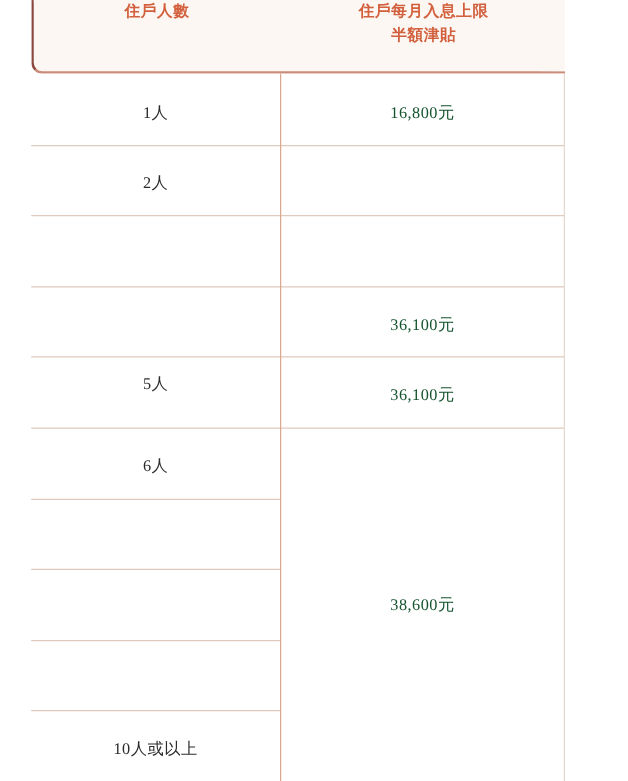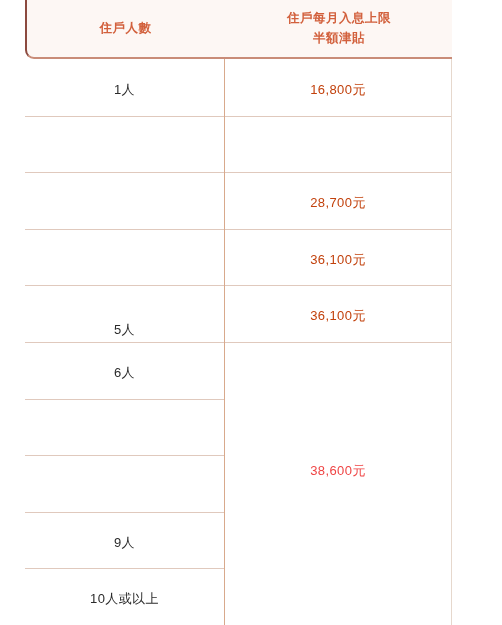--- a/index.html
+++ b/index.html
@@ -27,21 +27,21 @@
     left: 25px;
     top: 0px;
     width: 427px;
     height: 59px;
     background: #fdf7f4;
     border-left: 2px solid #8c4a3f;
     border-bottom: 2px solid #c98c78;
     border-bottom-left-radius: 9px;
     box-sizing: border-box;
     display: flex;
-    align-items: center;
+    align-items: flex-start;
   }
   .th {
     box-sizing: border-box;
     text-align: center;
     color: #d2603c;
     font-weight: bold;
     font-size: 12.5px;
     line-height: 1.55;
     letter-spacing: 0.5px;
     user-select: none;
@@ -92,55 +92,56 @@
     background: #e0c9bd;
     left: 0;
   }
   .hsep.full  { width: 427px; }
   .hsep.left  { width: 199px; }
 
   
   .merged-income {
     position: absolute;
     left: 200px;
-    top: 270px;
+    top: 283px;
     width: 226px;
     height: 283px;
     display: flex;
     align-items: center;
     justify-content: center;
     font-size: 13px;
-    color: #ef4444;
+    color: #14532d;
     letter-spacing: 0.4px;
     user-select: none;
   }
 
   .rows-layer {
     position: absolute;
     left: 0; top: 0;
     width: 427px;
     height: 566px;
+    font-family: Liberation Serif, serif;
   }
   .people-label {
     position: absolute;
     left: 0;
     width: 199px;
     text-align: center;
     font-size: 13px;
     color: #2b2b2b;
     letter-spacing: 0.4px;
     user-select: none;
   }
   .income-label {
     position: absolute;
     left: 200px;
     width: 226px;
     text-align: center;
     font-size: 13px;
-    color: #c2410c;
+    color: #14532d;
     letter-spacing: 0.4px;
     user-select: none;
   }
 </style>
 </head>
 <body>
 
 <div id="table-wrap">
 
   <div class="thead">
@@ -163,27 +164,26 @@
 
       <div class="hsep left" style="top:339.6px"></div>
       <div class="hsep left" style="top:396.2px"></div>
       <div class="hsep left" style="top:452.8px"></div>
       <div class="hsep left" style="top:509.4px"></div>
 
       <div class="col-divider"></div>
       <div class="right-border"></div>
 
       <div class="people-label" style="top:21.8px">1人</div>
-      <div class="people-label" style="top:262px">5人</div>
+      <div class="people-label" style="top:78.4px">2人</div>
+      <div class="people-label" style="top:239px">5人</div>
       <div class="people-label" style="top:304.8px">6人</div>
-      <div class="people-label" style="top:474.6px">9人</div>
       <div class="people-label" style="top:531.2px">10人或以上</div>
 
       <div class="income-label" style="top:21.8px">16,800元</div>
-      <div class="income-label" style="top:135.0px">28,700元</div>
       <div class="income-label" style="top:191.6px">36,100元</div>
       <div class="income-label" style="top:248.2px">36,100元</div>
 
       <div class="merged-income">38,600元</div>
 
     </div>
   </div>
 </div>
 
 </body></html>

